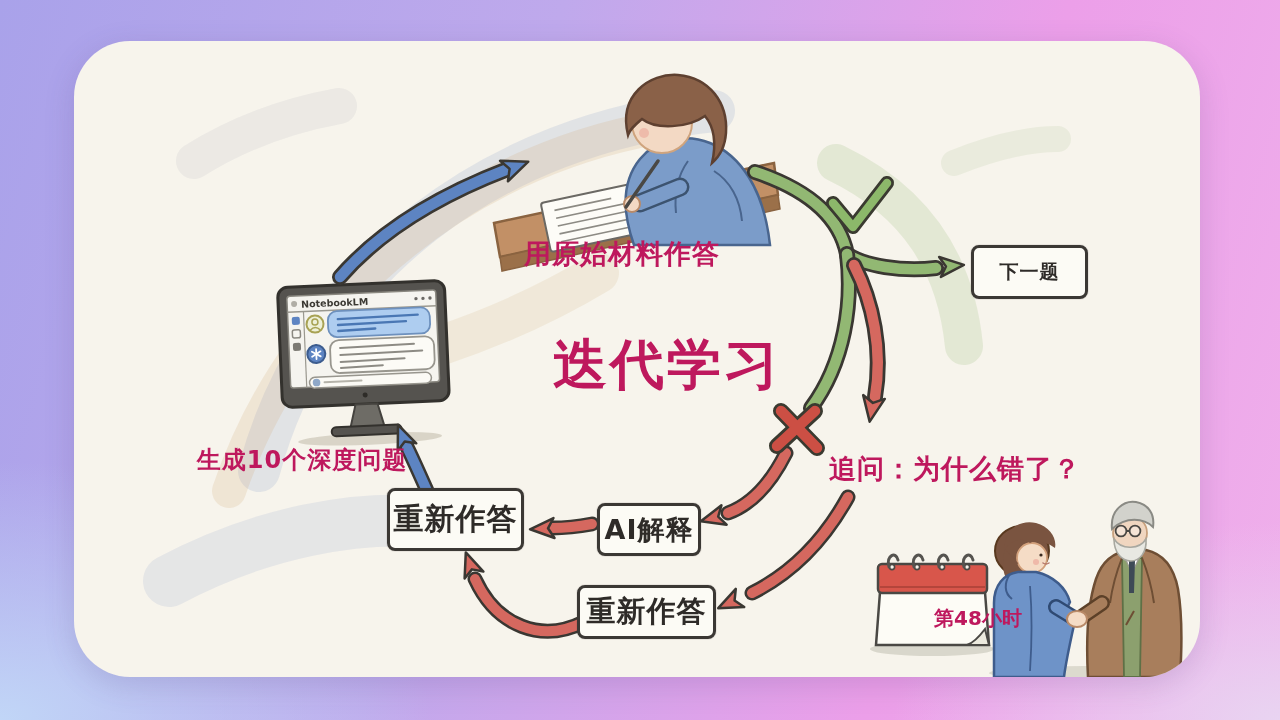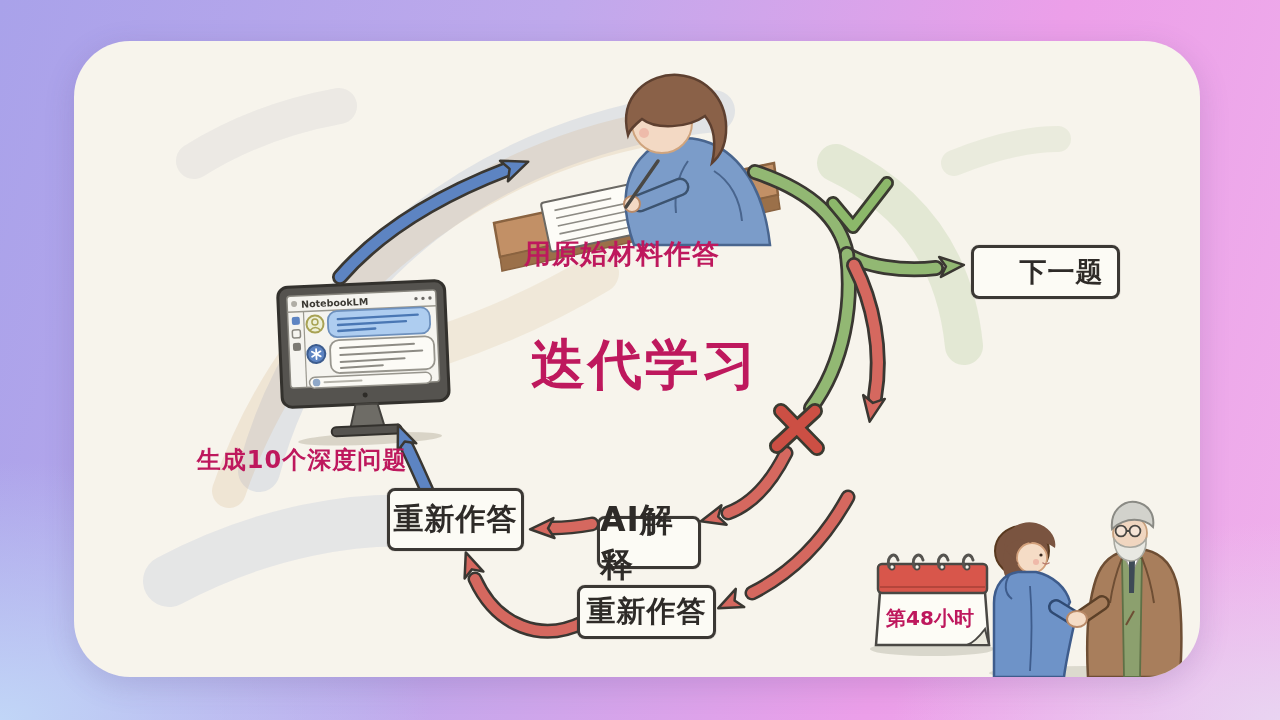--- a/index.html
+++ b/index.html
@@ -256,28 +256,29 @@
         <line x1="1028" y1="562" x2="1009" y2="575" stroke="#a87e5c" stroke-width="11" stroke-linecap="round"></line>
         <line x1="1060" y1="570" x2="1052" y2="584" stroke="#6e4e34" stroke-width="2"></line>
       </g>
 
       <ellipse cx="1003" cy="578" rx="10" ry="8" fill="#f5dcc6" stroke="#b98a68" stroke-width="2"></ellipse>
     </g>
   </svg>
 
   <div class="lbl" style="left:398px;top:197px;width:300px;font-size:27px;">用原始材料作答</div>
 
-  <div class="lbl title" style="left:380px;top:293px;width:382px;">迭代学习</div>
-
-  <div class="node" style="left:897px;top:204px;width:111px;height:48px;font-size:27px;padding-left:32px;">下一题</div>
-
+  <div class="lbl title" style="left:402px;top:293px;width:382px;">迭代学习</div>
+
+  <div class="node" style="left:897px;top:204px;width:111px;height:48px;font-size:19px;">下一题</div>
+
+  <div class="lbl" style="left:726px;top:412px;width:310px;font-size:27px;">追问：为什么错了？</div>
 
   <div class="lbl" style="left:78px;top:406px;width:300px;font-size:24px;">生成10个深度问题</div>
 
   <div class="node" style="left:313px;top:447px;width:131px;height:57px;font-size:30px;">重新作答</div>
 
-  <div class="node" style="left:523px;top:462px;width:98px;height:47px;font-size:33px;margin-top:13px;">AI解释</div>
+  <div class="node" style="left:523px;top:462px;width:98px;height:47px;font-size:27px;">AI解释</div>
 
   <div class="node" style="left:503px;top:544px;width:133px;height:48px;font-size:29px;">重新作答</div>
 
-  <div class="lbl" style="left:800px;top:566px;width:112px;font-size:20px;letter-spacing:0;text-align:center;">第48小时</div>
+  <div class="lbl" style="left:848px;top:566px;width:112px;font-size:20px;letter-spacing:0;text-align:center;">第48小时</div>
 
 </div>
 
 </body></html>

